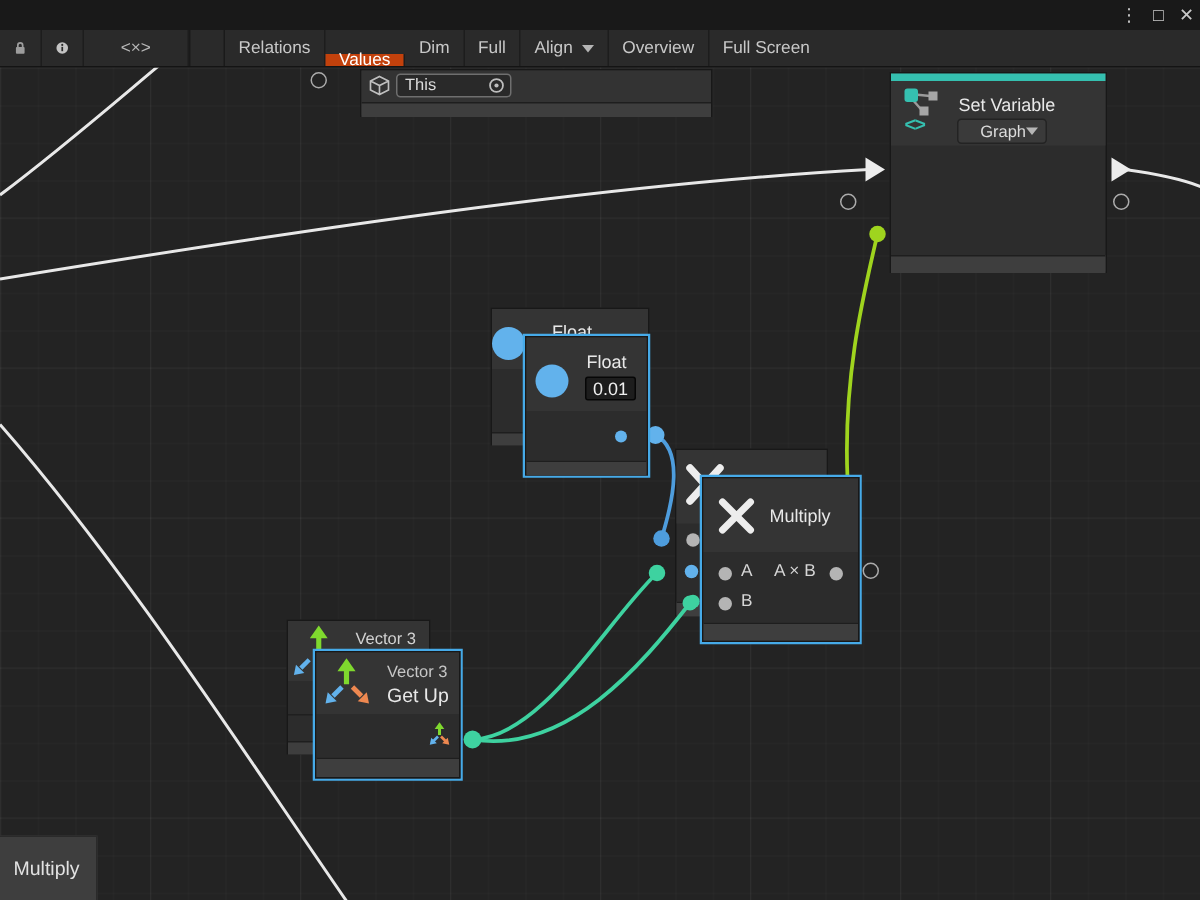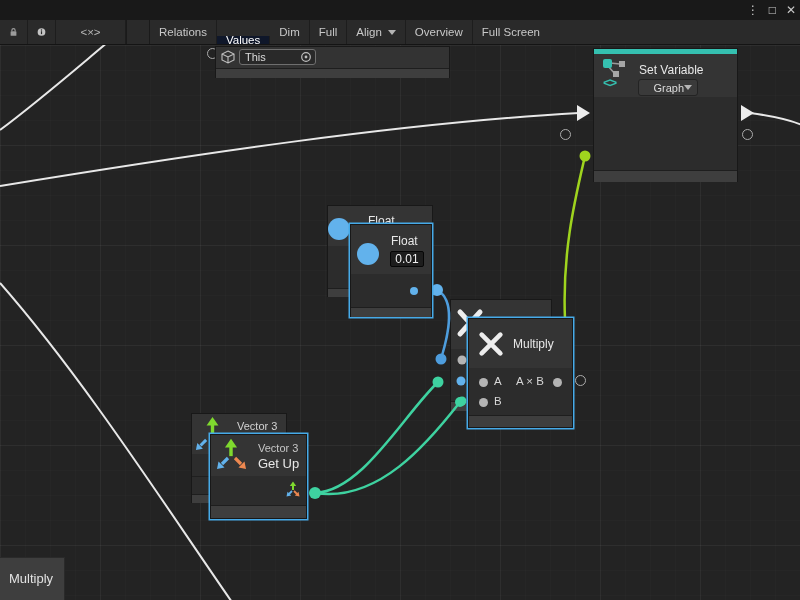--- a/index.html
+++ b/index.html
@@ -18,21 +18,21 @@
   .winctl{position:absolute;right:4px;top:0;height:20px;display:flex;align-items:center;gap:10px;
           color:#c9c9c9;font-size:12px;}
   .winctl span{cursor:default;line-height:20px;}
 
   
   .toolbar{position:absolute;left:0;top:20px;width:800px;height:25px;background:#2a2a2a;
            border-bottom:1px solid #141414;display:flex;align-items:stretch;white-space:nowrap;overflow:hidden;
            color:#c8c8c8;font-size:11.5px;}
   .tbtn{display:flex;align-items:center;padding:0 9px;border-right:1px solid #1d1d1d;}
   .tbtn.icon-only{justify-content:center;}
-  .tbtn.active{background:#0f172a;color:#fff;margin-top:16px;}
+  .tbtn.active{background:#c2410c;color:#fff;margin-top:16px;}
   .vsep{width:1px;background:#1a1a1a;}
   .caret{display:inline-block;width:0;height:0;border-left:4px solid transparent;
          border-right:4px solid transparent;border-top:5px solid #b5b5b5;margin-left:6px;}
   .zoomwrap{display:flex;align-items:center;padding:0 10px;gap:8px;}
   .ztrack{position:relative;width:80px;height:2px;background:#6b6b6b;border-radius:1px;}
   .zhandle{position:absolute;right:-2px;top:-4.5px;width:11px;height:11px;border-radius:50%;background:#a3a3a3;}
 
   
   .canvas{position:absolute;left:0;top:45px;width:800px;height:555px;background-color:#232323;overflow:hidden;
     background-image:
@@ -175,21 +175,21 @@
       <circle cx="462" cy="356" r="4.5" style="fill:var(--wire_teal)"></circle>
       <circle cx="441" cy="314" r="5.5" style="fill:var(--wire_blue)"></circle>
       <circle cx="438" cy="337" r="5.5" style="fill:var(--wire_teal)"></circle>
       <circle cx="460" cy="357" r="5" style="fill:var(--wire_teal)"></circle>
       <circle cx="585" cy="111" r="5.5" style="fill:var(--wire_green)"></circle>
       <circle cx="437" cy="245" r="6" style="fill:var(--blue)"></circle>
       <circle cx="315" cy="448" r="6" style="fill:var(--wire_teal)"></circle>
     </svg>
 
     <div class="ring" style="left:207px;top:3px"></div>
-    <div class="node" style="left:215px;top:1px;width:235px;height:32px">
+    <div class="node" style="left:240px;top:1px;width:235px;height:32px">
       <div class="nhead" style="height:21px;background:#333">
         <svg width="14" height="14" viewBox="0 0 14 14" style="position:absolute;left:5px;top:3px">
           <path d="M7 1 L13 4 L13 10 L7 13 L1 10 L1 4 Z M1 4 L7 7 L13 4 M7 7 L7 13" stroke="#c0c0c0" stroke-width="1.1" fill="none"></path>
         </svg>
         <div class="fieldbox" style="left:23px;top:2px;width:77px;height:16px">
           <span style="flex:1;padding-left:5px">This</span>
           <svg width="12" height="12" viewBox="0 0 12 12" style="margin-right:3px">
             <circle cx="6" cy="6" r="4.3" stroke="#bdbdbd" fill="none" stroke-width="1.2"></circle>
             <circle cx="6" cy="6" r="1.4" fill="#bdbdbd"></circle>
           </svg>

